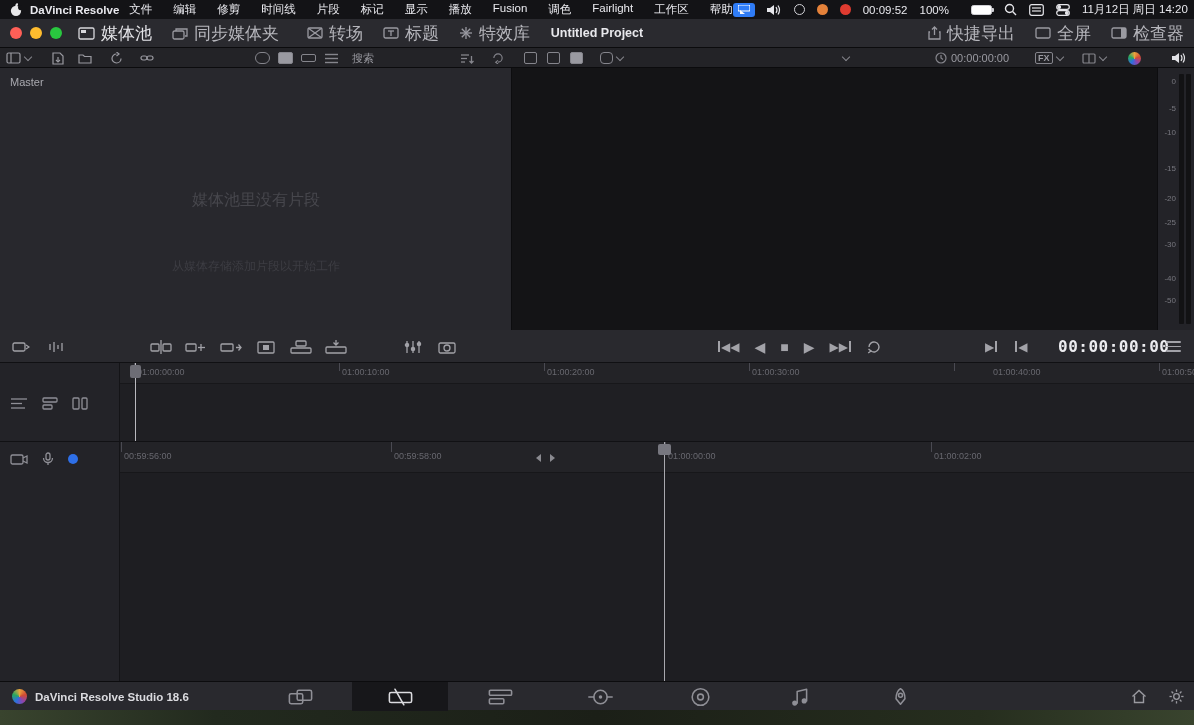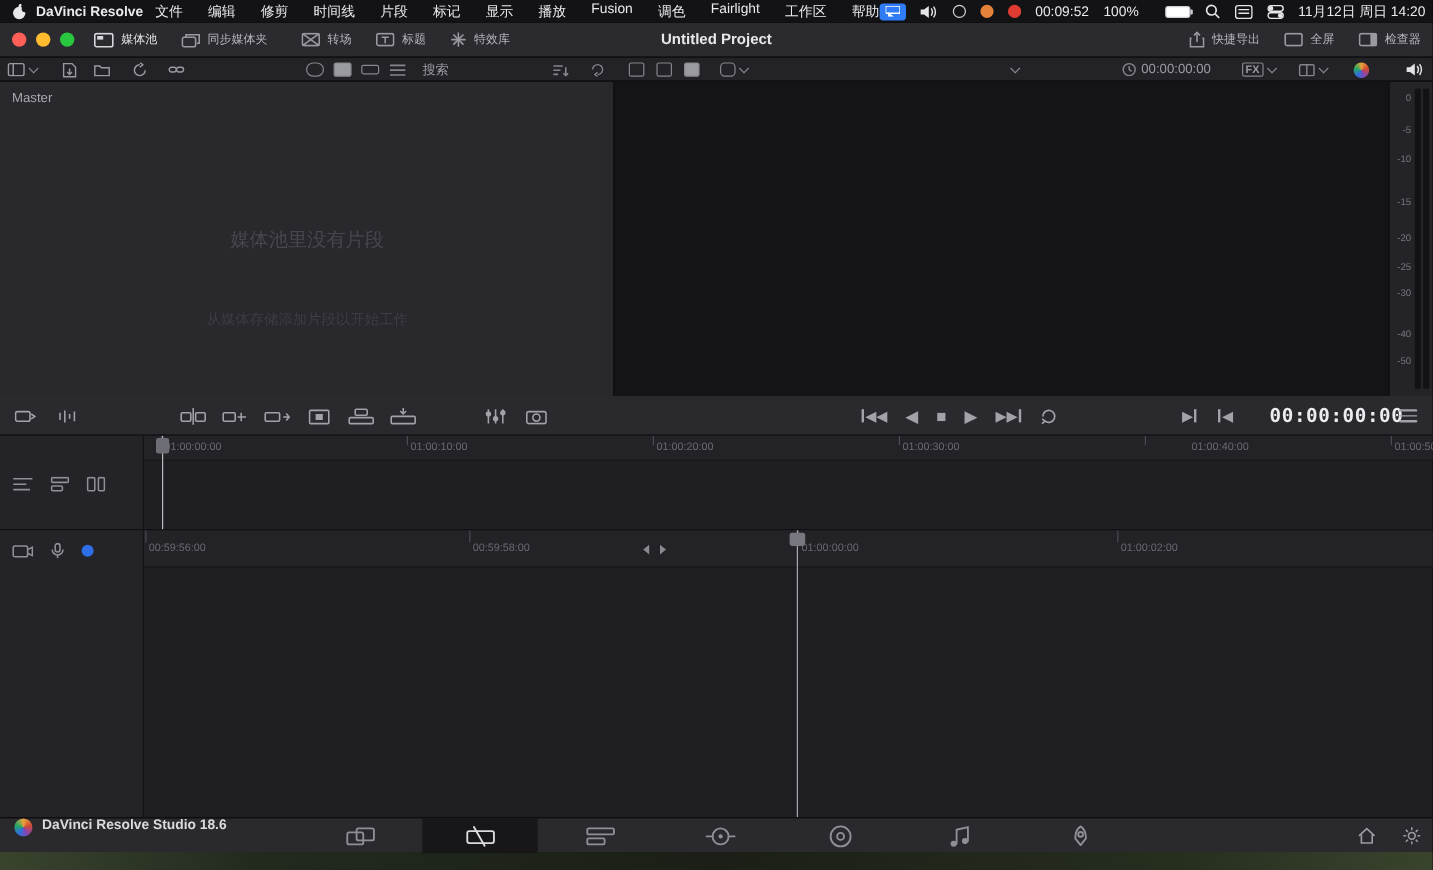--- a/index.html
+++ b/index.html
@@ -15,21 +15,21 @@
   #menu-items{display:flex;gap:21px;white-space:nowrap}
   .menu-item{cursor:default}
   #menu-right{margin-left:auto;display:flex;align-items:center;gap:12px;white-space:nowrap}
   .dot{width:11px;height:11px;border-radius:50%}
   .battery{width:21px;height:10px;border:1px solid #cfcfd4;border-radius:2.5px;position:relative;background:#fff}
   .battery:after{content:"";position:absolute;right:-3px;top:2.5px;width:2px;height:4px;background:#cfcfd4;border-radius:0 1px 1px 0}
 
   
   #titlebar{left:0;top:19px;width:1194px;height:29px;background:#2a2a2f;border-bottom:1px solid #0b0b0d;display:flex;align-items:center;padding:0 10px;z-index:40}
   .tl{width:12px;height:12px;border-radius:50%;margin-right:8px}
-  .tb-btn{display:flex;align-items:center;gap:6px;color:#b6b6bc;font-size:10px;margin-right:20px;cursor:default}
+  .tb-btn{display:flex;align-items:center;gap:6px;color:#b6b6bc;font-size:17px;margin-right:20px;cursor:default}
   .tb-btn.bright{color:#e4e4e8}
   #project-title{position:absolute;left:0;right:0;text-align:center;color:#e8e8ec;font-size:12.5px;font-weight:bold;pointer-events:none}
   #titlebar .right{margin-left:auto;display:flex;align-items:center;gap:0;z-index:2}
 
   
   #toolbar2{left:0;top:48px;width:1194px;height:20px;background:#232327;border-bottom:1px solid #0b0b0d;z-index:30}
   .t2{position:absolute;top:0;height:20px;display:flex;align-items:center;gap:4px;color:#9a9aa1;font-size:11px}
   .chev{width:6px;height:6px;border-right:1.4px solid #85858c;border-bottom:1.4px solid #85858c;transform:rotate(45deg);margin-top:-3px}
   .vmode{width:15px;height:12px;border:1.2px solid #85858c;border-radius:2px}
   .vmode.active{background:#9a9aa1}
@@ -65,21 +65,21 @@
   .ph-handle{position:absolute;background:#6d6d75;border-radius:2px;z-index:6}
   .gut-icons{position:absolute;display:flex;gap:14px;align-items:center}
   .scroll-arrow{width:0;height:0;border-top:4px solid transparent;border-bottom:4px solid transparent}
 
   
   #watermark{left:480px;top:326px;display:flex;align-items:center;gap:8px;z-index:20;opacity:.92;pointer-events:none}
   #watermark .wm-text{color:#8f8f94;font-size:30px;font-weight:bold;letter-spacing:2px;text-shadow:0 1px 2px rgba(0,0,0,.4)}
 
   
   #statusbar{left:0;top:681px;width:1194px;height:29px;background:#29292e;border-top:1px solid #0c0c0e;z-index:30}
-  #sb-left{position:absolute;left:12px;top:0;height:29px;display:flex;align-items:flex-start;gap:8px;color:#dbdbdf;font-size:11.5px;font-weight:bold}
+  #sb-left{position:absolute;left:12px;top:0;height:29px;display:flex;align-items:center;gap:8px;color:#dbdbdf;font-size:11.5px;font-weight:bold}
   .logo-ball{width:15px;height:15px;border-radius:50%;background:conic-gradient(#e8a33d,#d14b32,#8e44ad,#2e6fe0,#27a85f,#e8a33d)}
   .page-btn{position:absolute;top:0;height:29px;width:40px;display:flex;align-items:center;justify-content:center;cursor:default}
   .page-btn.active{width:96px;background:#17171a}
   #sb-right{position:absolute;right:10px;top:0;height:29px;display:flex;align-items:center;gap:22px}
 
   
   #desktop-strip{left:0;top:710px;width:1194px;height:15px;background:linear-gradient(90deg,#39442e,#222a1e 18%,#1b1f17 50%,#262e1e 82%,#39442e)}
 </style>
 </head>
 <body>

